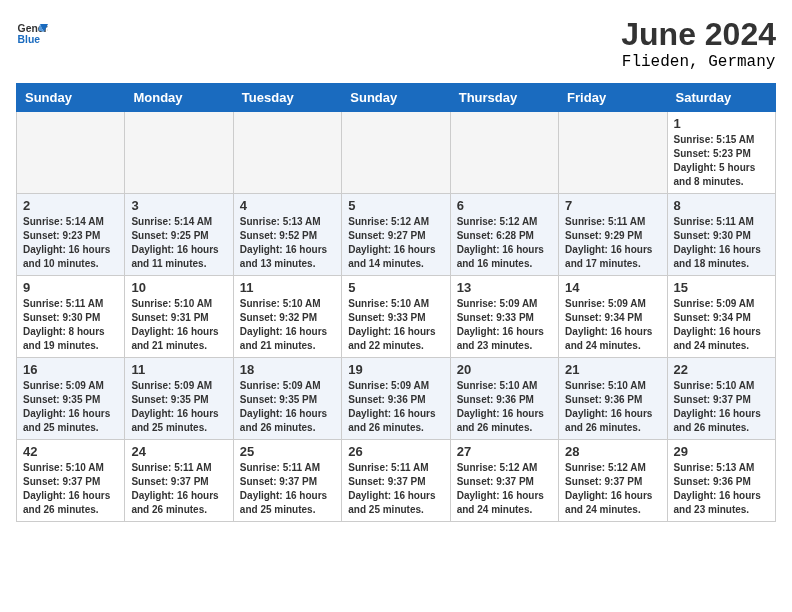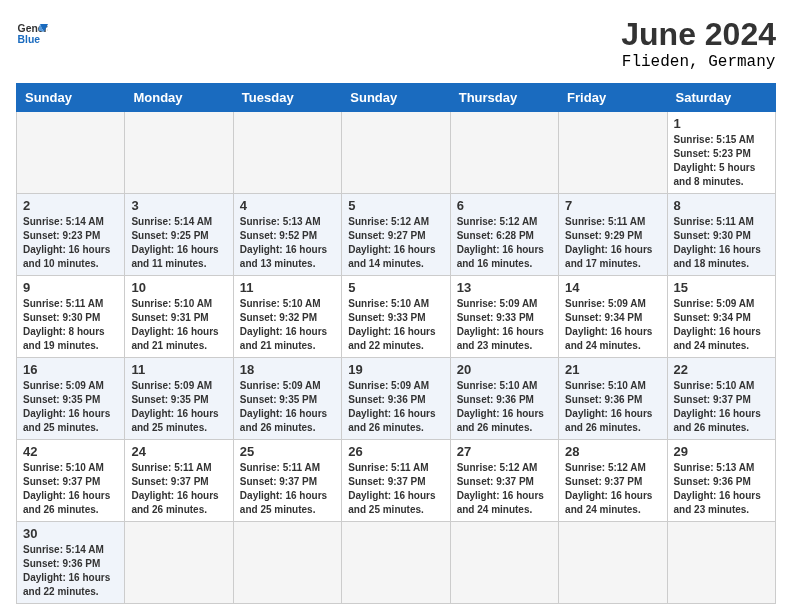--- a/index.html
+++ b/index.html
@@ -355,30 +355,14 @@
         </td>
         <td>
           <div class="day-num">29</div>
 <div class="day-info">
   <span>Sunrise: 5:13 AM</span><br>
   <span>Sunset: 9:36 PM</span><br>
   <span>Daylight: 16 hours and 23 minutes.</span>
 </div>
         </td>
       </tr>
-      <tr>
-        <td>
-          <div class="day-num">30</div>
-<div class="day-info">
-  <span>Sunrise: 5:14 AM</span><br>
-  <span>Sunset: 9:36 PM</span><br>
-  <span>Daylight: 16 hours and 22 minutes.</span>
-</div>
-        </td>
-        <td class="empty"></td>
-        <td class="empty"></td>
-        <td class="empty"></td>
-        <td class="empty"></td>
-        <td class="empty"></td>
-        <td class="empty"></td>
-      </tr>
     </tbody>
 </table>
 
 </body></html>

